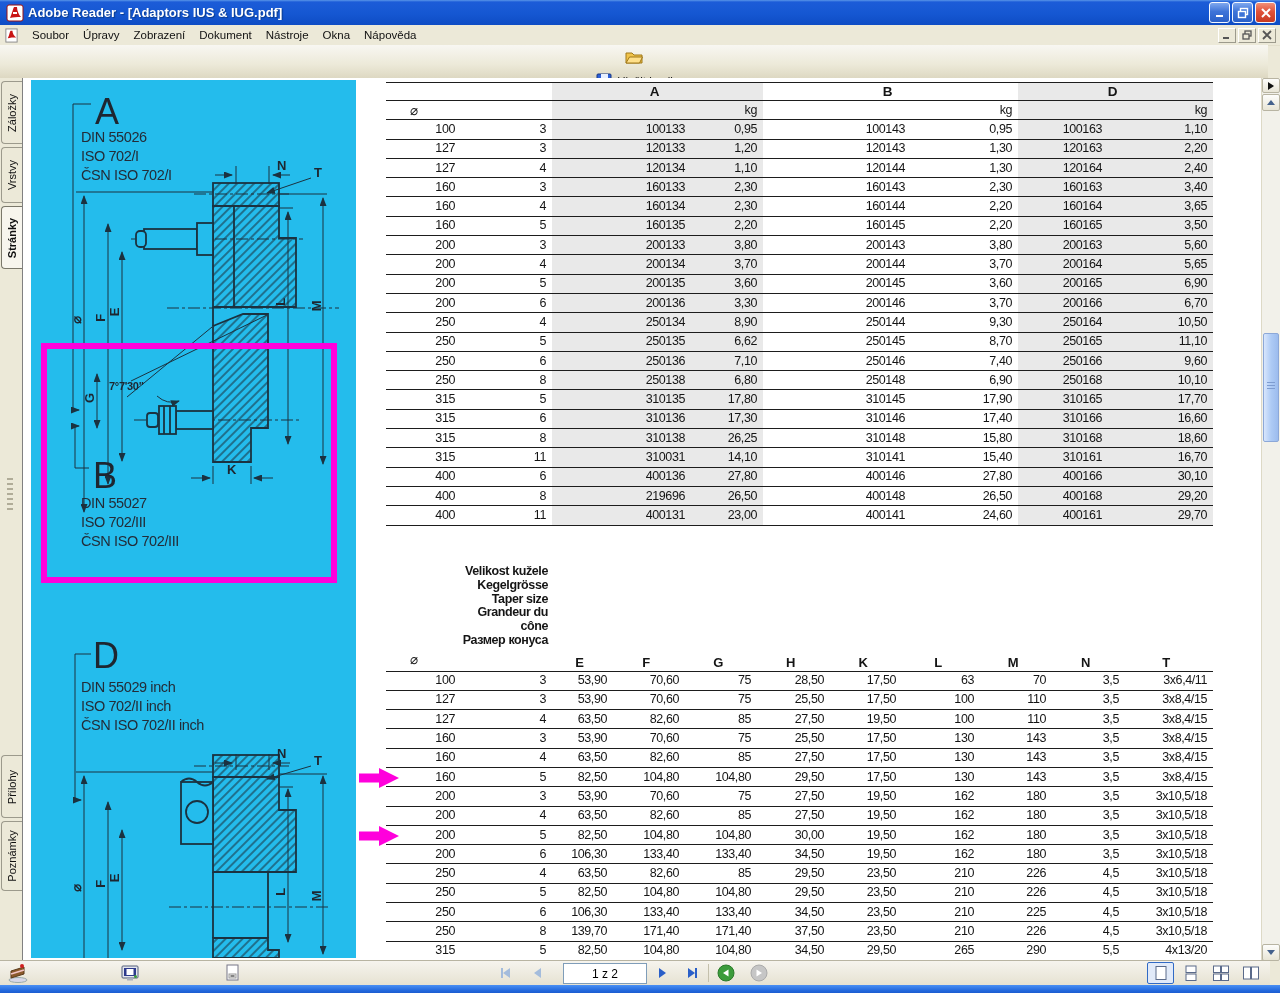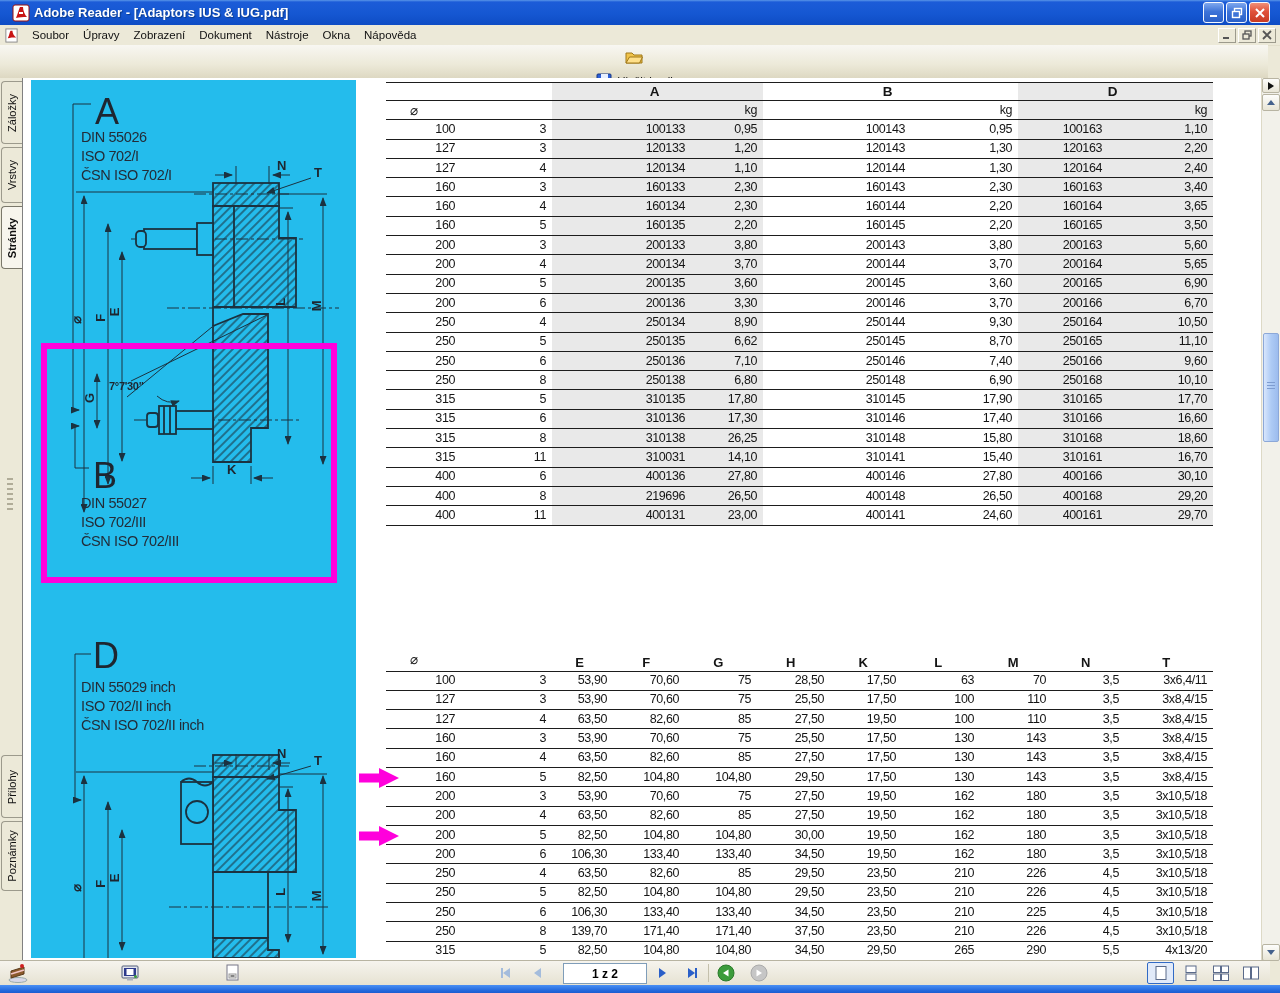--- a/index.html
+++ b/index.html
@@ -2,21 +2,21 @@
 <html><head>
 <meta charset="utf-8">
 <style>
   html,body{margin:0;padding:0;background:#555;}
   .win{position:relative;width:1280px;height:993px;overflow:hidden;
        font-family:"Liberation Sans",sans-serif;background:#ECE9D8;
        -webkit-font-smoothing:antialiased;}
   
   .titlebar{position:absolute;top:0;left:0;right:0;height:25px;
     background:linear-gradient(180deg,#5A96E8 0%,#1C5CD8 8%,#1557D2 55%,#0E4CC4 100%);
-    display:flex;align-items:center;padding:0 10px;}
+    display:flex;align-items:center;padding:0 4px;}
   .appicon{width:18px;height:18px;margin:0 4px 0 2px;flex:0 0 auto;}
   .title{color:#fff;font-weight:bold;font-size:13px;flex:1;
          text-shadow:1px 1px 1px #0a3a8a;white-space:nowrap;overflow:hidden;}
   .winbtns{display:flex;gap:2px;}
   .wb{width:21px;height:21px;border:1px solid #f4f8ff;border-radius:3px;padding:0;
       background:linear-gradient(180deg,#7FA8EE 0%,#3E74D8 45%,#2A60C8 100%);
       display:flex;align-items:center;justify-content:center;cursor:default;}
   .wb.close{background:linear-gradient(180deg,#F09078 0%,#E0523A 45%,#C83A22 100%);}
   
   .menubar{position:absolute;top:25px;left:0;right:0;height:20px;background:#ECE9D8;
@@ -93,21 +93,21 @@
   .thumb::after{content:"";position:absolute;left:3px;right:3px;top:48px;height:8px;
     background:repeating-linear-gradient(180deg,#7E9CD0 0 1px,transparent 1px 3px);}
   .tri-up{width:0;height:0;border-left:4px solid transparent;border-right:4px solid transparent;
     border-bottom:5px solid #44618C;}
   .tri-down{width:0;height:0;border-left:4px solid transparent;border-right:4px solid transparent;
     border-top:5px solid #44618C;}
   .tri-right{width:0;height:0;border-top:4px solid transparent;border-bottom:4px solid transparent;
     border-left:6px solid #111;}
   
   .statusbar{position:absolute;left:0;right:10px;bottom:8px;height:24px;
-    background:linear-gradient(180deg,#F6F4EE,#E6E2D2);border-top:1px solid #B8B4A2;font-weight:bold;}
+    background:linear-gradient(180deg,#F6F4EE,#E6E2D2);border-top:1px solid #B8B4A2;}
   .sico{position:absolute;top:2px;width:20px;height:20px;}
   .navb{position:absolute;top:1px;width:28px;height:22px;background:transparent;border:none;
     display:flex;align-items:center;justify-content:center;padding:0;}
   .pagebox{position:absolute;top:2px;left:563px;width:82px;height:19px;background:#fff;
     border:1px solid #7F9DB9;font-size:12px;display:flex;align-items:center;justify-content:center;}
   .vmode{position:absolute;top:1px;width:27px;height:22px;border:1px solid transparent;
     display:flex;align-items:center;justify-content:center;background:transparent;padding:0;}
   .vmode.pressed{border:1px solid #316AC5;background:#E1EAF9;border-radius:2px;}
   .ssep{position:absolute;top:3px;width:1px;height:18px;background:#C4C0AC;}
   
@@ -733,20 +733,28 @@
               <td class="sh">400131</td>
               <td class="sh">23,00</td>
               <td>400141</td>
               <td>24,60</td>
               <td class="sh">400161</td>
               <td class="sh">29,70</td>
             </tr>
           </tbody>
       </table>
 
+      <div class="t2head" id="t2head">
+          <div class="thl">Velikost kužele</div>
+          <div class="thl">Kegelgrösse</div>
+          <div class="thl">Taper size</div>
+          <div class="thl">Grandeur du</div>
+          <div class="thl">cône</div>
+          <div class="thl">Размер конуса</div>
+        </div>
 
       <table class="pdf-table" id="t2" style="left:363px;top:570px;width:827px;">
         <colgroup>
           <col style="width:75px">
             <col style="width:91px">
             <col style="width:61px">
             <col style="width:72px">
           <col style="width:72px">
             <col style="width:73px">
             <col style="width:72px">

